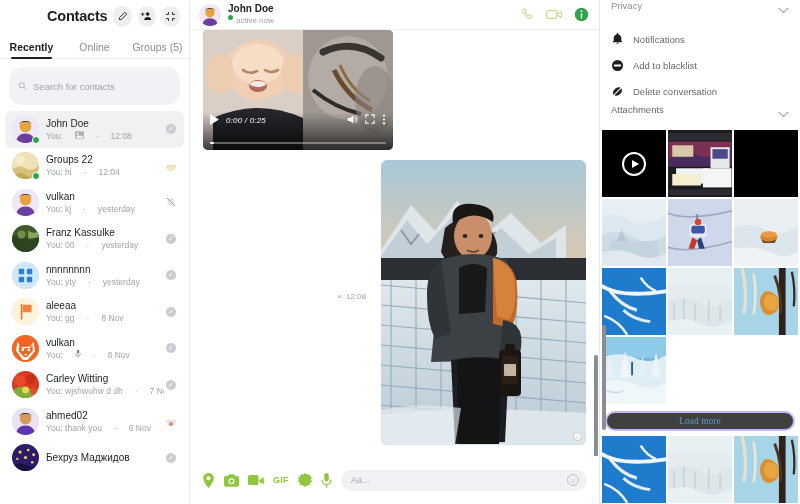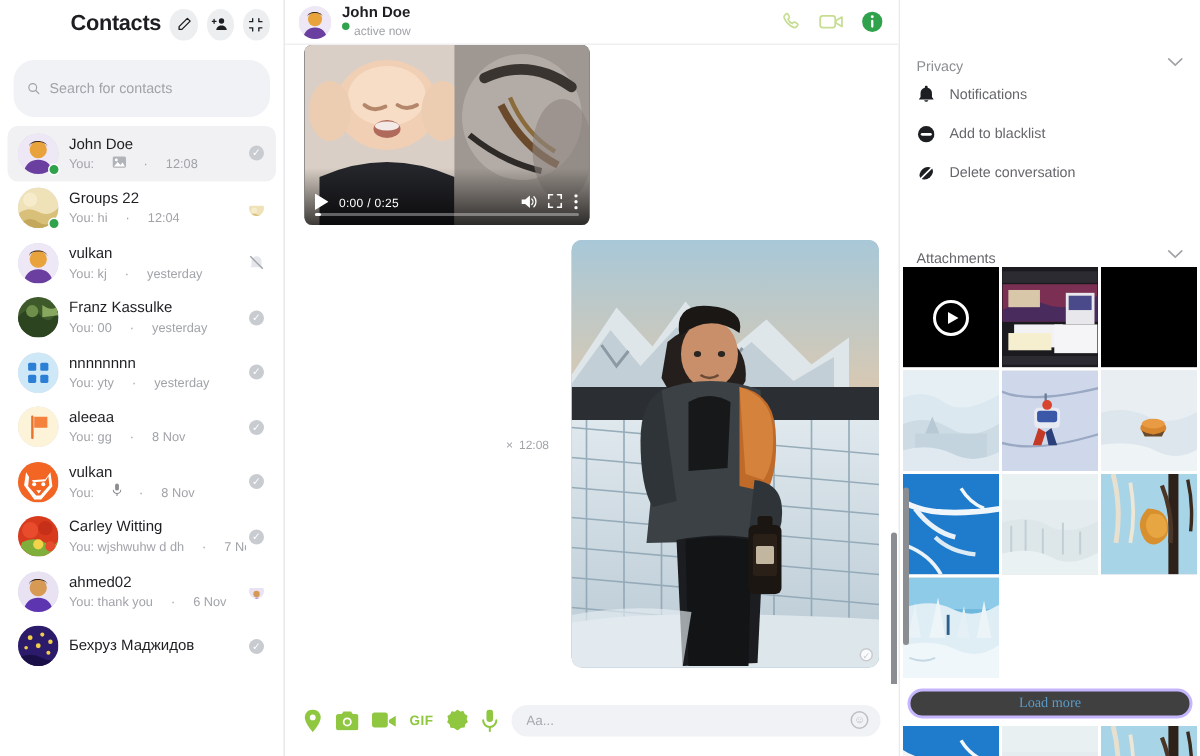--- a/index.html
+++ b/index.html
@@ -133,21 +133,21 @@
   }
   .vid-img { position: absolute; inset: 0; }
   .vid-ctrl {
     position: absolute; left: 0; right: 0; bottom: 0; height: 38px;
     background: linear-gradient(to top, rgba(0,0,0,.72), rgba(0,0,0,0));
     display: flex; flex-direction: column; justify-content: flex-end;
     padding: 0 7px 6px 7px;
   }
   .vid-row {
     display: flex; align-items: center; gap: 7px;
-    color: #fff; font-size: 8.5px; margin-bottom: 0;
+    color: #fff; font-size: 8.5px; margin-bottom: 15px; font-style: italic;
   }
   .vid-time { flex: 1; font-size: 8px; letter-spacing: .2px; }
   .vid-bar { height: 2.5px; background: rgba(255,255,255,.35); border-radius: 2px; }
   .vid-bar i { display: block; height: 100%; width: 2%; background: #fff; border-radius: 2px; }
 
   .photo-msg {
     position: absolute; right: 13px; top: 130px;
     width: 205px; height: 285px; border-radius: 7px;
     overflow: hidden; background: #9fb8c8;
   }
@@ -193,22 +193,22 @@
     position: absolute; right: 1px; top: 325px;
     width: 4px; height: 108px; background: #8a8d91; border-radius: 3px;
   }
 
   
   .rpanel {
     width: 200px; height: 504px; background: #fff;
     position: relative; overflow: hidden;
   }
   .rp-sec {
-    height: 26px; display: flex; align-items: flex-end;
-    padding: 0 11px; justify-content: space-between; cursor: pointer; margin-top: 24px;
+    height: 26px; display: flex; align-items: flex-start;
+    padding: 0 11px; justify-content: space-between; cursor: pointer;
   }
   .rp-sec-t { font-size: 9.5px; color: #8a8d91; }
   .rp-item {
     height: 26px; display: flex; align-items: center;
     padding: 0 11px; gap: 9px; cursor: pointer;
   }
   .rp-item span.lbl { font-size: 9.5px; color: #65676b; }
   .rp-ic { width: 13px; display: flex; justify-content: center; color: #1c1e21; }
   .grid {
     display: grid; grid-template-columns: repeat(3, 1fr);
@@ -258,20 +258,25 @@
           <path d="M2.6 3.3v4M0.6 5.3h4" stroke="#1c1e21" stroke-width="1.3" stroke-linecap="round"></path>
         </svg>
       </div>
       <div class="sb-ic">
         <svg width="11" height="11" viewBox="0 0 16 16" stroke="#1c1e21" stroke-width="1.3" fill="none" stroke-linecap="round">
           <path d="M2 5h3V2M14 5h-3V2M2 11h3v3M14 11h-3v3"></path>
         </svg>
       </div>
     </div>
 
+    <div class="sb-tabs">
+      <div class="sb-tab active">Recently</div>
+      <div class="sb-tab">Online</div>
+      <div class="sb-tab">Groups (5)</div>
+    </div>
 
     <div class="sb-search-wrap">
       <div class="sb-search">
         <svg width="10" height="10" viewBox="0 0 16 16">
           <circle cx="6.8" cy="6.8" r="4.6" fill="none" stroke="#a0a3a8" stroke-width="1.4"></circle>
           <path d="M10.4 10.4L14 14" stroke="#a0a3a8" stroke-width="1.4" stroke-linecap="round"></path>
         </svg>
         <input type="text" placeholder="Search for contacts" style="">
       </div>
     </div>

